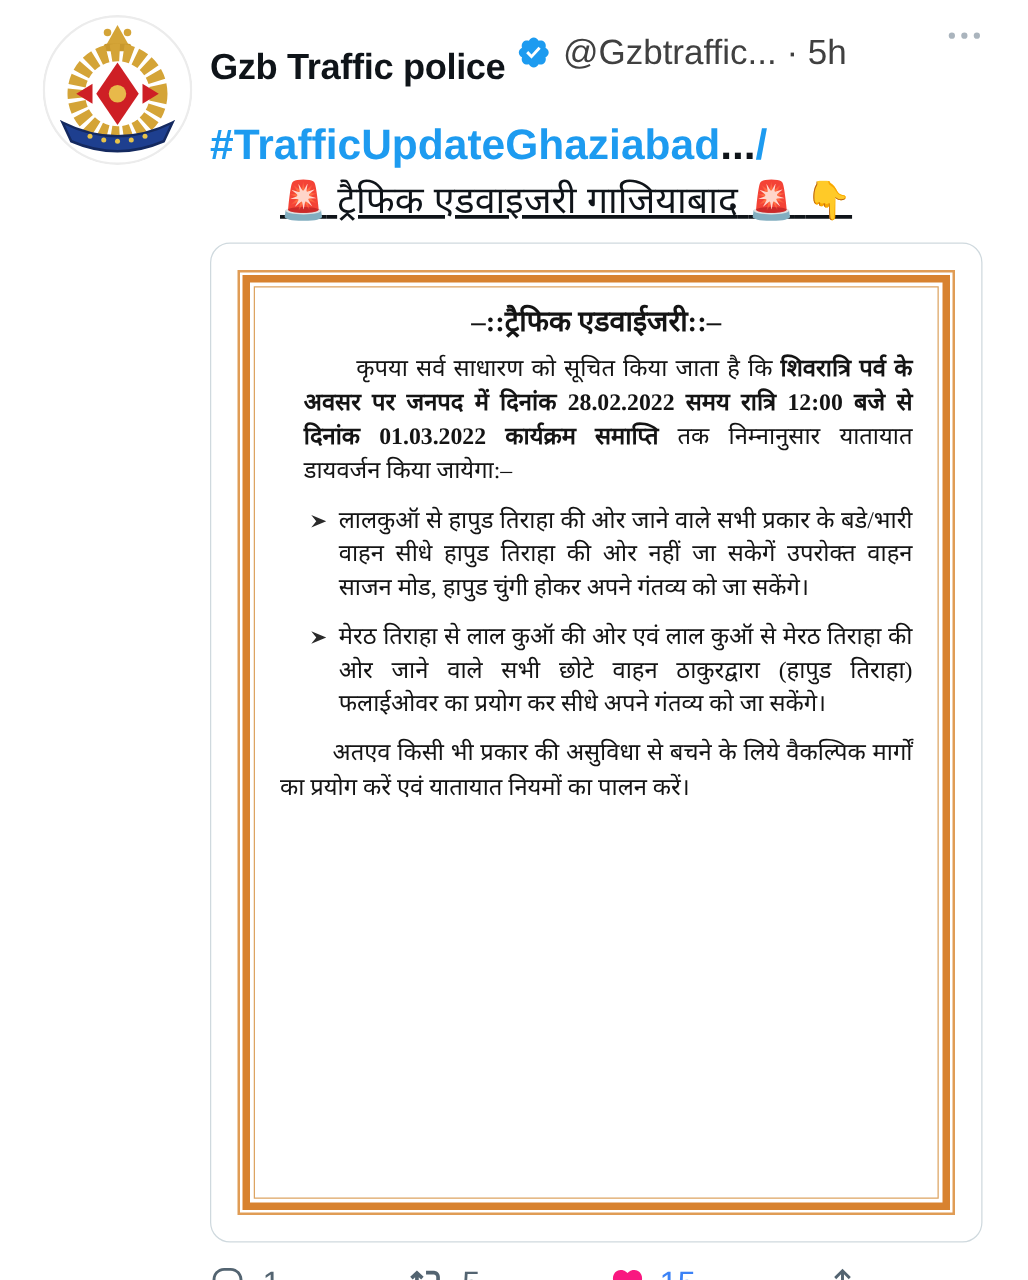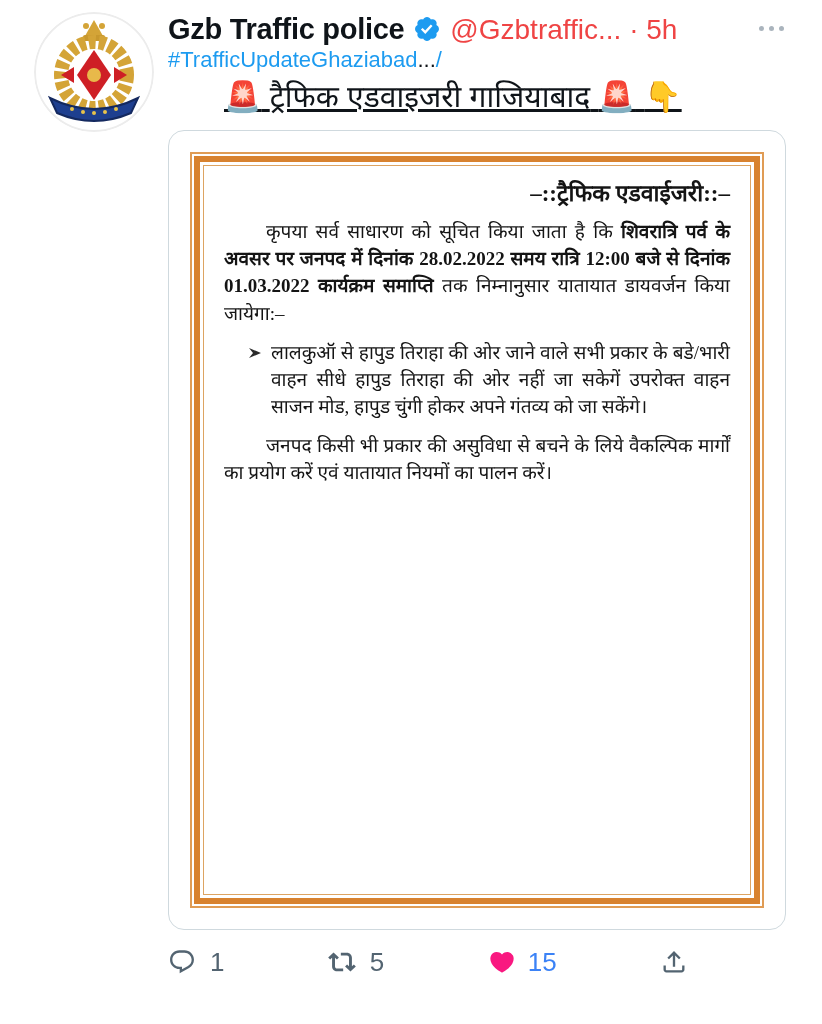--- a/index.html
+++ b/index.html
@@ -6,45 +6,45 @@
   html,body { margin:0; padding:0; }
   body {
     width:822px; height:1024px; background:#ffffff; overflow:hidden;
     font-family:"Liberation Sans", sans-serif; color:#0f1419;
   }
   .tweet { display:flex; padding:12px 36px 0 34px; gap:14px; }
   .avatar { width:120px; height:120px; flex:none; border-radius:50%; overflow:hidden; background:#fff; }
   .content { flex:1; min-width:0; }
 
   .header-line { display:flex; align-items:center; gap:9px; font-size:29px; line-height:1.2; }
-  .author { font-weight:bold; letter-spacing:-0.3px; white-space:nowrap; }
+  .author { font-weight:bold; letter-spacing:-0.3px; white-space:nowrap;margin-top:25px; }
   .badge { width:28px; height:28px; flex:none; }
-  .meta { color:#ef4444; font-size:28px; white-space:nowrap; overflow:hidden; }
+  .meta { color:#404040; font-size:28px; white-space:nowrap; overflow:hidden; }
   .more-btn { margin-left:auto; align-self:flex-start; display:flex; gap:5px; padding:14px 2px 0 6px; background:none; border:none; cursor:pointer; }
   .more-dot { width:5px; height:5px; border-radius:50%; background:#aab4bd; }
 
-  .hashtag-line { font-size:22px; margin-top:0; color:#1d9bf0; line-height:1.15; }
+  .hashtag-line { font-size:34px; margin-top:25px; color:#1d9bf0; line-height:1.15;font-weight:bold; }
   .hashtag-ellipsis { color:#0f1419; }
   .hindi-line { font-size:30px; margin-top:7px; padding-left:56px; line-height:1.2;text-decoration:underline; }
   .emoji-siren { color:#d93025; }
   .emoji-point { color:#f5b83d; }
 
   .media-card {
     margin-top:15px; border:1px solid #cfd9de; border-radius:16px;
     background:#fff; padding:21px; height:800px; cursor:pointer;
   }
   .frame-a { height:100%; border:2px solid #e09c55; padding:2px; }
   .frame-b { height:100%; border:6px solid #d8822f; padding:3px; }
   .frame-c {
     height:100%; border:1px solid #dda462; padding:6px 20px 8px;
     font-family:"Liberation Serif", serif; color:#141414; overflow:hidden;
   }
-  .doc-title { text-align:right; font-weight:bold; font-size:23px; margin:4px 0 10px; }
+  .doc-title { text-align:center; font-weight:bold; font-size:23px; margin:4px 0 10px; }
   .doc-p { font-size:19px; line-height:1.43; text-align:justify; margin:0 0 12px; }
-  .doc-intro { text-indent:42px; }
+  .doc-intro { text-indent:42px;margin-left:19px; }
   .doc-bullets { margin-left:24px; }
   .bullet-item { display:flex; gap:9px; margin-bottom:12px; }
   .bullet-icon { flex:none; margin-top:7px; }
   .bullet-text { flex:1; font-size:19px; line-height:1.43; text-align:justify; margin:0; }
   .doc-closing { text-indent:42px; margin-bottom:10px; }
 
   .actions { display:flex; justify-content:space-between; align-items:center; width:520px; margin-top:18px; }
   .action { display:flex; align-items:center; gap:14px; background:none; border:none; padding:0; cursor:pointer;
             color:#536471; font-size:26px; font-family:"Liberation Sans", sans-serif; }
   .action svg { width:28px; height:28px; display:block; }
@@ -116,23 +116,29 @@
 
         <p class="doc-p doc-intro"><span>कृपया सर्व साधारण को सूचित किया जाता है कि </span><b>शिवरात्रि पर्व के अवसर पर जनपद में दिनांक 28.02.2022 समय रात्रि 12:00 बजे से दिनांक 01.03.2022 कार्यक्रम समाप्ति</b><span> तक निम्नानुसार यातायात डायवर्जन किया जायेगा:–</span></p>
 
         <div class="doc-bullets">
           <div class="bullet-item">
             <svg class="bullet-icon" width="14" height="14" viewBox="0 0 14 14">
                     <path d="M1 2 L13 7 L1 12 L5 7 Z" fill="#2a2a2a"></path>
                   </svg>
             <p class="bullet-text">लालकुऑ से हापुड तिराहा की ओर जाने वाले सभी प्रकार के बडे/भारी वाहन सीधे हापुड तिराहा की ओर नहीं जा सकेगें उपरोक्त वाहन साजन मोड, हापुड चुंगी होकर अपने गंतव्य को जा सकेंगे।</p>
           </div>
+          <div class="bullet-item">
+            <svg class="bullet-icon" width="14" height="14" viewBox="0 0 14 14">
+                    <path d="M1 2 L13 7 L1 12 L5 7 Z" fill="#2a2a2a"></path>
+                  </svg>
+            <p class="bullet-text">मेरठ तिराहा से लाल कुऑ की ओर एवं लाल कुऑ से मेरठ तिराहा की ओर जाने वाले सभी छोटे वाहन ठाकुरद्वारा (हापुड तिराहा) फलाईओवर का प्रयोग कर सीधे अपने गंतव्य को जा सकेंगे।</p>
+          </div>
         </div>
 
-        <p class="doc-p doc-closing">जनपद किसी भी प्रकार की असुविधा से बचने के लिये वैकल्पिक मार्गों का प्रयोग करें एवं यातायात नियमों का पालन करें।</p>
+        <p class="doc-p doc-closing">अतएव किसी भी प्रकार की असुविधा से बचने के लिये वैकल्पिक मार्गों का प्रयोग करें एवं यातायात नियमों का पालन करें।</p>
 
       </div>
       </div>
       </div>
     </div>
 
     <div class="actions">
       <button class="action">
         <svg viewBox="0 0 24 24">
             <path fill="#536471" d="M1.751 10c0-4.42 3.584-8 8.005-8h4.366c4.49 0 8.129 3.64 8.129 8.13 0 2.96-1.607 5.68-4.196 7.11l-8.054 4.46v-3.69h-.067c-4.49.1-8.183-3.51-8.183-8.01zm8.005-6c-3.317 0-6.005 2.69-6.005 6 0 3.37 2.77 6.08 6.138 6.01l.351-.01h1.761v2.3l5.087-2.81c1.951-1.08 3.163-3.13 3.163-5.36 0-3.39-2.744-6.13-6.129-6.13H9.756z"></path>

